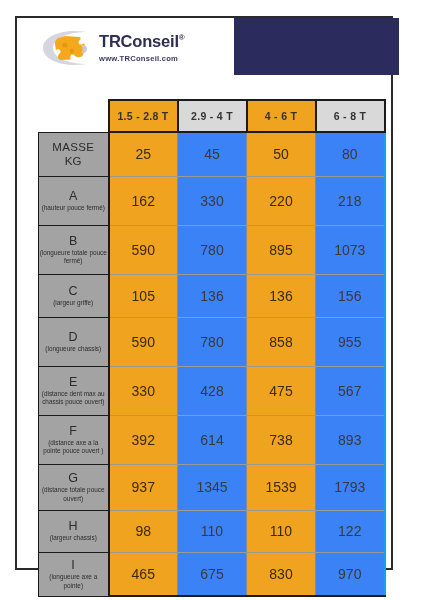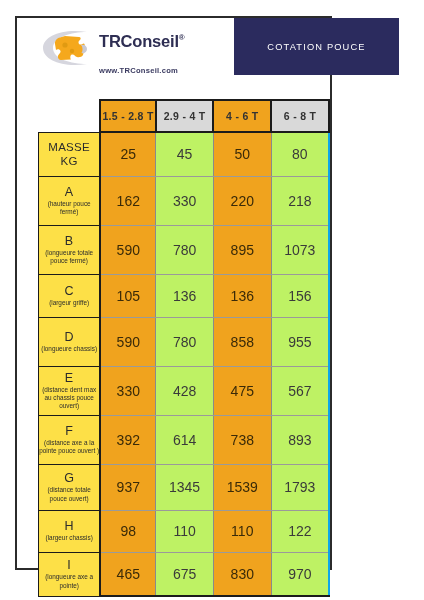--- a/index.html
+++ b/index.html
@@ -19,21 +19,21 @@
     position: absolute;
     left: 0; top: 0;
     width: 424px;
     height: 600px;
     background: #ffffff;
   }
   #frame {
     position: absolute;
     left: 15px;
     top: 16px;
-    width: 317px;
+    width: 378px;
     height: 554px;
     border: 2px solid #2b2b2b;
     background: #ffffff;
     box-sizing: border-box;
   }
 
   
   #header {
     position: absolute;
     left: 0;
@@ -74,21 +74,21 @@
     vertical-align: super;
     font-weight: bold;
     color: #2e2e53;
   }
   #logo-url {
     font-size: 7.6px;
     font-weight: bold;
     color: #3a3a60;
     letter-spacing: 0.25px;
     line-height: 11px;
-    margin-top: 14px;
+    margin-top: 2px;
     white-space: nowrap;
   }
 
   #title-banner {
     position: absolute;
     left: 217px;
     top: 0px;
     width: 165px;
     height: 57px;
     background: #2b2b5e;
@@ -137,21 +137,21 @@
     font-size: 10.5px;
     font-weight: bold;
     color: #333333;
     letter-spacing: 0.3px;
   }
   .hdr-cell.orange { background: #f0a31e; }
   .hdr-cell.grey   { background: #d9d9d9; }
 
   
   .lbl-cell {
-    background: #fde047;
+    background: #a3a3a3;
     border: 1.6px solid #1b1b1b;
     text-align: center;
     vertical-align: middle;
     padding: 3px 2px;
   }
   .lbl-letter {
     font-size: 12.5px;
     color: #2c2c2c;
     line-height: 14px;
     letter-spacing: 0.3px;
@@ -173,21 +173,21 @@
     text-align: center;
     vertical-align: middle;
     font-size: 14px;
     color: #3a3a3a;
     border-left: 1px solid #8a8a8a;
     border-right: 1px solid #8a8a8a;
     border-top: 1px solid #9a9a9a;
     border-bottom: 1px solid #9a9a9a;
   }
   .data-cell.orange { background: #f0a31e; color: #3a2a08; }
-  .data-cell.grey   { background: #bef264; color: #3a3a3a; }
+  .data-cell.grey   { background: #3b82f6; color: #3a3a3a; }
 
   tr.row-mass .data-cell { border-top: 2px solid #1b1b1b; }
   tr.row-last .data-cell { border-bottom: 2px solid #1b1b1b; }
   .data-cell.first-col { border-left: 2px solid #1b1b1b; }
   .data-cell.last-col  { border-right: 2px solid #0ea5e9; }
 </style>
 </head>
 <body>
 
 <div id="page">
@@ -209,21 +209,20 @@
           </g>
         </svg>
 
         <div id="logo-text-wrap">
           <div id="logo-title"><span>TRConseil</span><span id="logo-reg">®</span></div>
           <div id="logo-url">www.TRConseil.com</div>
         </div>
       </div>
 
       <div id="title-banner">
-        <div class="banner-line">COTATION POUCE</div>
       </div>
 
     </div>
 
     <table id="spec-table">
       <colgroup>
         <col class="c-label">
         <col class="c-data">
           <col class="c-data">
           <col class="c-data">

